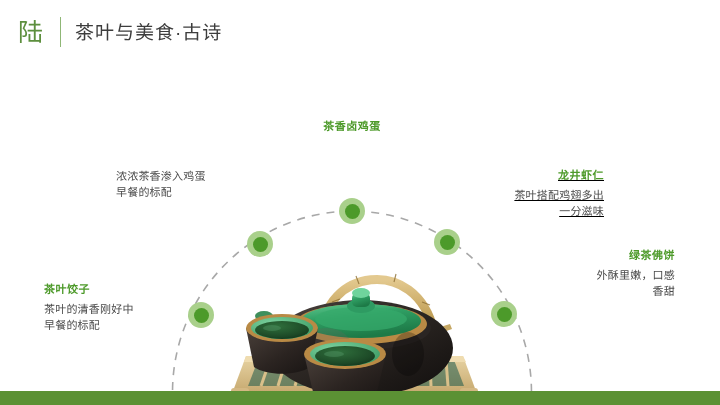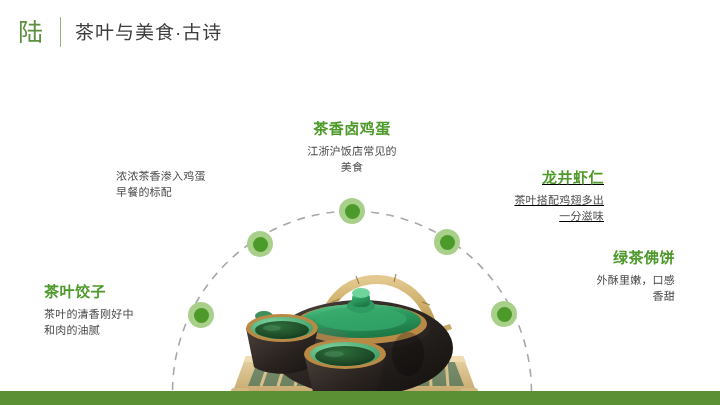--- a/index.html
+++ b/index.html
@@ -93,21 +93,21 @@
     width: 265px;
     height: 169px;
   }
 
   
   .label {
     position: absolute;
     width: 150px;
   }
   .label .title {
-    font-size: 15px;
+    font-size: 11px;
     font-weight: bold;
     color: #4d9a2a;
     line-height: 1.25;
     margin: 0 0 5px 0;
     letter-spacing: 0.5px;
   }
   .label .desc {
     font-size: 11px;
     color: #4a4a4a;
     line-height: 1.45;
@@ -256,32 +256,30 @@
   <div class="node" style="left:434px; top:229px;">
     <span class="dot"></span>
   </div>
   <div class="node" style="left:491px; top:301px;">
     <span class="dot"></span>
   </div>
 
   <div class="label align-left" style="left:44px; top:283px; width:152px;">
     <p class="title">茶叶饺子</p>
     <p class="desc" style="white-space: pre-line;">茶叶的清香刚好中
-和肉的油腻</p>
+早餐的标配</p>
   </div>
 
   <div class="label align-left" style="left:116px; top:169px; width:152px;">
     <p class="desc" style="white-space: pre-line;">浓浓茶香渗入鸡蛋
 早餐的标配</p>
   </div>
 
   <div class="label align-center" style="left:277px; top:120px; width:150px;">
     <p class="title">茶香卤鸡蛋</p>
-    <p class="desc" style="white-space: pre-line;">江浙沪饭店常见的
-美食</p>
   </div>
 
   <div class="label align-right" style="left:452px; top:169px; width:152px;text-decoration:underline;">
     <p class="title">龙井虾仁</p>
     <p class="desc" style="white-space: pre-line;">茶叶搭配鸡翅多出
 一分滋味</p>
   </div>
 
   <div class="label align-right" style="left:523px; top:249px; width:152px;">
     <p class="title">绿茶佛饼</p>

